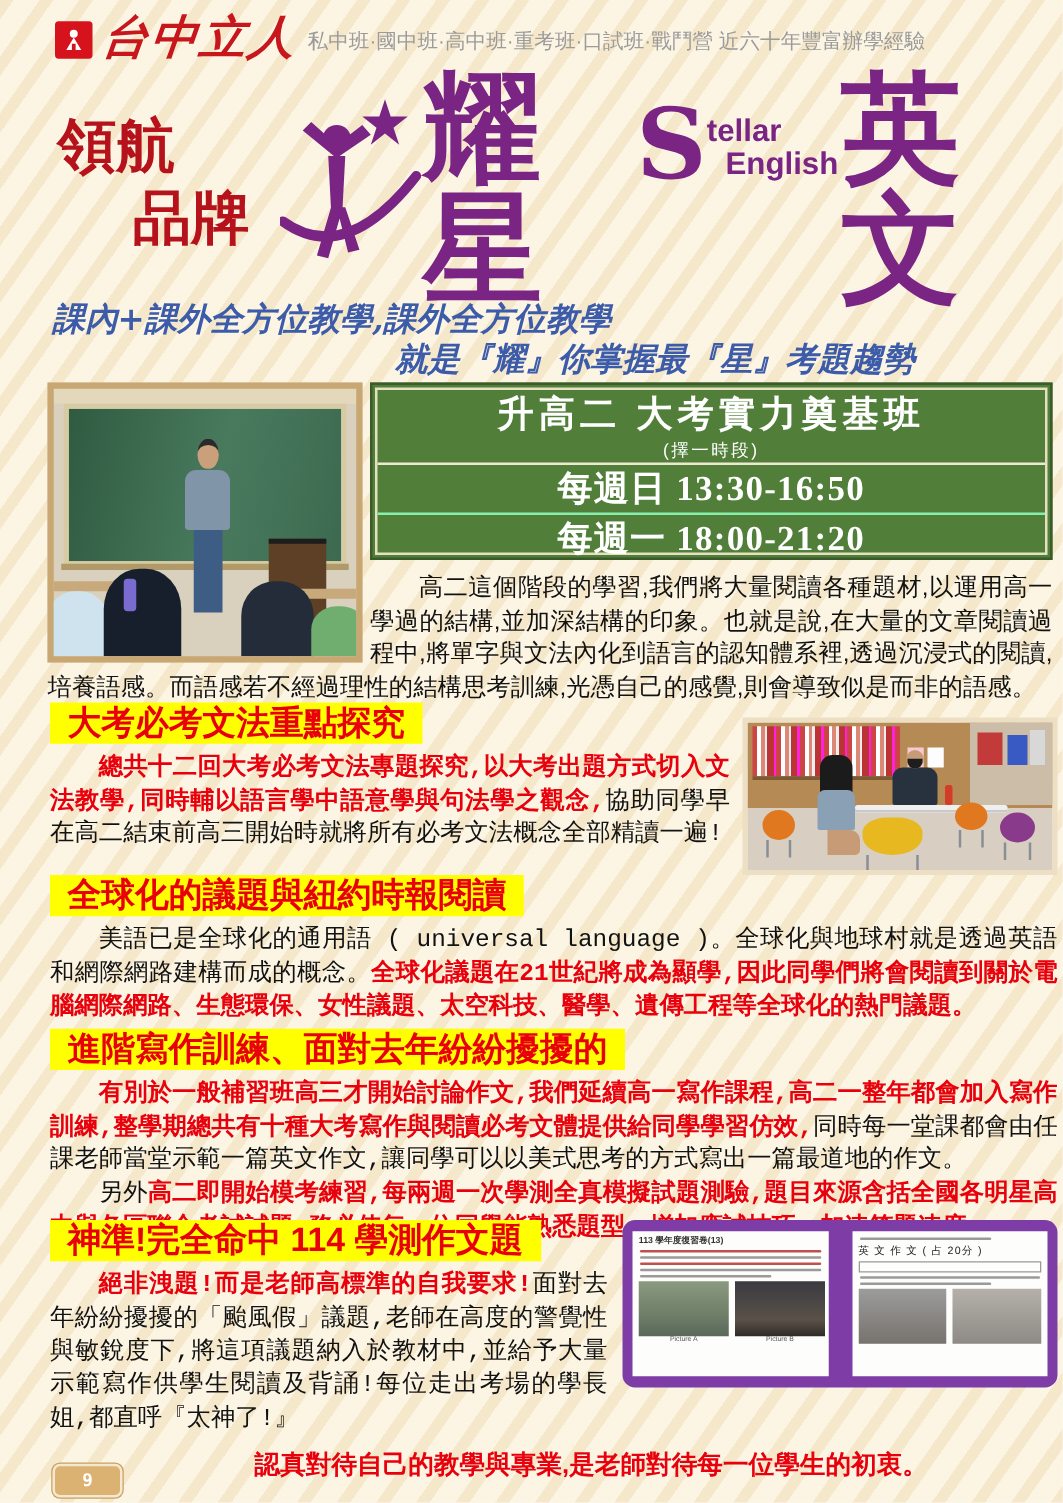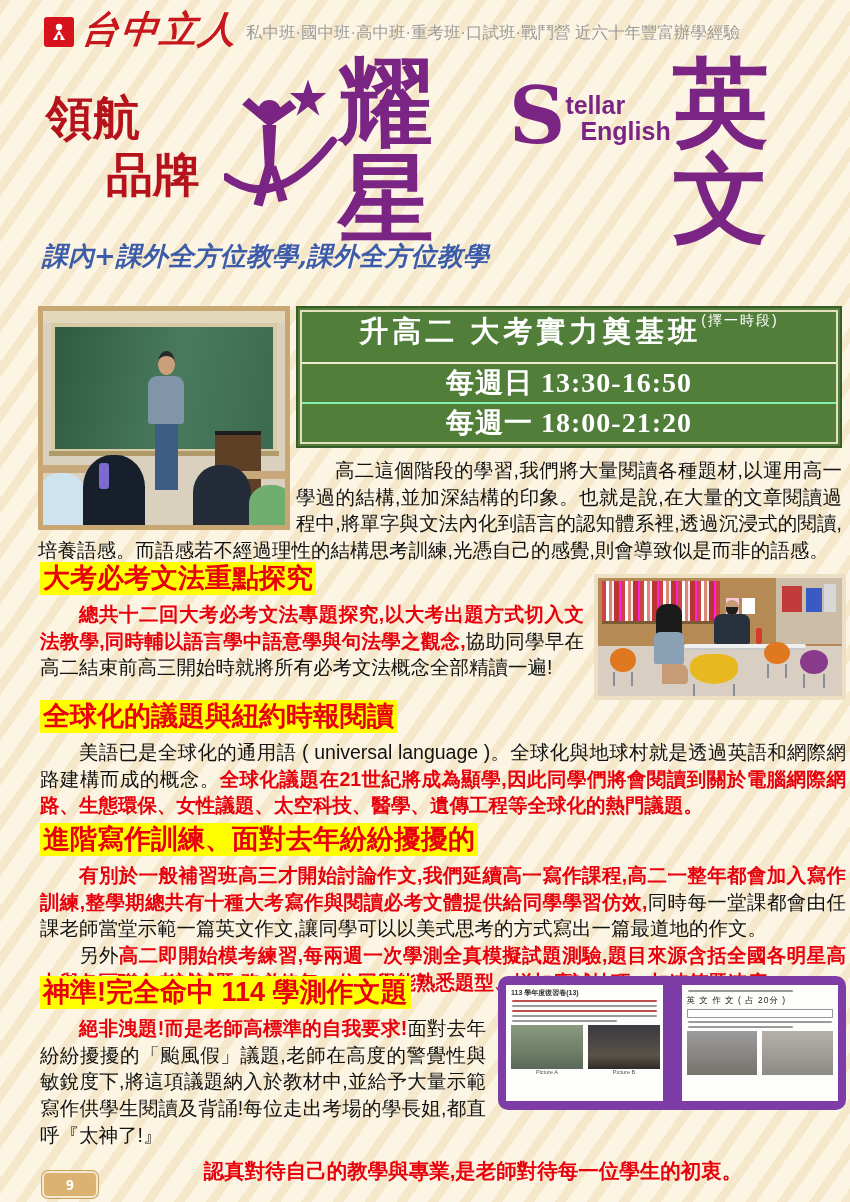--- a/index.html
+++ b/index.html
@@ -39,30 +39,30 @@
   .t-head{width:17px;height:19px;background:#caa07c;border-radius:50% 50% 45% 45%;margin:0 auto;border-top:5px solid #2a2a2a;}
   .p1-teacher{position:absolute;left:103px;top:40px;width:40px;}
   .t-shirt{width:36px;height:48px;background:#8195a8;border-radius:9px 9px 3px 3px;margin:1px auto 0;}
   .t-jeans{width:23px;height:66px;background:#3e5d85;margin:0 auto;}
   .p1-lectern{position:absolute;right:24px;top:120px;width:46px;height:60px;background:#5d4026;border-top:4px solid #1d1d1d;}
   .p1-desk{position:absolute;background:#c7a97b;height:8px;}
   .p1-stu{position:absolute;bottom:0;border-radius:46% 46% 0 0;}
   .p1-bottle{position:absolute;left:56px;bottom:36px;width:10px;height:26px;background:#7a6bd0;border-radius:3px;}
   .course-box{margin-left:258px;background:#517f3a;border:2px solid #3a5b2a;padding:2px;}
   .course-inner{border:2px solid #e5e0c0;display:flex;flex-direction:column;color:#fff;text-align:center;height:130px;}
-  .cb-title-row{flex:1.5;border-bottom:2px solid #efe9d2;display:flex;flex-direction:row;justify-content:center;}
+  .cb-title-row{flex:1.5;border-bottom:2px solid #efe9d2;display:flex;flex-direction:column;justify-content:center;}
   .cb-title{font-size:29px;font-weight:bold;letter-spacing:4px;}
   .cb-sub{font-size:14px;font-weight:normal;letter-spacing:2px;}
   .cb-row{flex:1;display:flex;align-items:center;justify-content:center;font-size:28px;font-weight:bold;font-family:"Liberation Serif",serif;letter-spacing:1px;}
   .cb-row.mid{border-bottom:2px solid #86efac;}
   .intro-para{margin:0;padding-top:9px;font-size:19.5px;line-height:1.37;color:#121212;text-indent:2em;text-align:justify;}
   
   .section{position:absolute;left:40px;width:806px;}
-  .sec-head{display:inline-block;background:#ffff00;color:#e8000d;font-weight:bold;font-size:27px;padding:1px 3px;line-height:1.15;margin-bottom:6px;}
-  .body{font-size:19.5px;line-height:1.37;color:#121212;text-align:justify;margin:0;}
+  .sec-head{display:inline-block;background:#ffff00;color:#e8000d;font-weight:bold;font-size:27px;padding:1px 14px;line-height:1.15;margin-bottom:6px;}
+  .body{font-size:19.5px;line-height:1.37;color:#121212;text-align:justify;margin:0;font-family:Liberation Mono, monospace;}
   .indent{text-indent:2em;}
   .red{color:#e8000d;font-weight:bold;}
   .sec-grammar{top:562px;}
   .photo2{float:right;width:244px;height:118px;border:4px solid #ecdfc4;margin:12px 0 4px 10px;position:relative;background:linear-gradient(#b68a55 0,#b68a55 58%,#d8cfc2 58%);overflow:hidden;}
   .p2-books{position:absolute;top:3px;left:4px;width:118px;height:40px;background:repeating-linear-gradient(90deg,#c44 0 4px,#fff 4px 7px,#d87 7px 10px,#eee 10px 12px,#b33 12px 17px,#f2d 17px 19px);border-bottom:3px solid #7d5a33;}
   .p2-shelf{position:absolute;right:0;top:0;width:66px;height:66px;background:#cbbda8;}
   .p2-shelf i{position:absolute;display:block;}
   .p2-note{position:absolute;width:13px;height:16px;background:#f7c9d4;top:20px;}
   .p2-table{position:absolute;left:86px;top:66px;width:122px;height:6px;background:#efefef;border-radius:2px;box-shadow:0 18px 0 -16px #9a9a9a, inset 0 -2px 0 #c9c9c9;}
   .p2-girl{position:absolute;left:56px;top:26px;width:30px;}
@@ -131,20 +131,21 @@
           <span>tellar</span>
           <span class="w2">English</span>
         </div>
       </div>
       <div class="cn">英文</div>
     </div>
   </div>
 
   <div class="slogan">
     <span>課內+課外全方位教學,課外全方位教學</span>
+    <span class="line2">就是『耀』你掌握最『星』考題趨勢</span>
   </div>
 
   <div class="main-row">
     <div class="photo1">
       <div class="p1-wall"></div>
       <div class="p1-board"></div>
       <div class="p1-rail"></div>
       <div class="p1-teacher">
         <div class="t-head"></div>
           <div class="t-shirt"></div>

